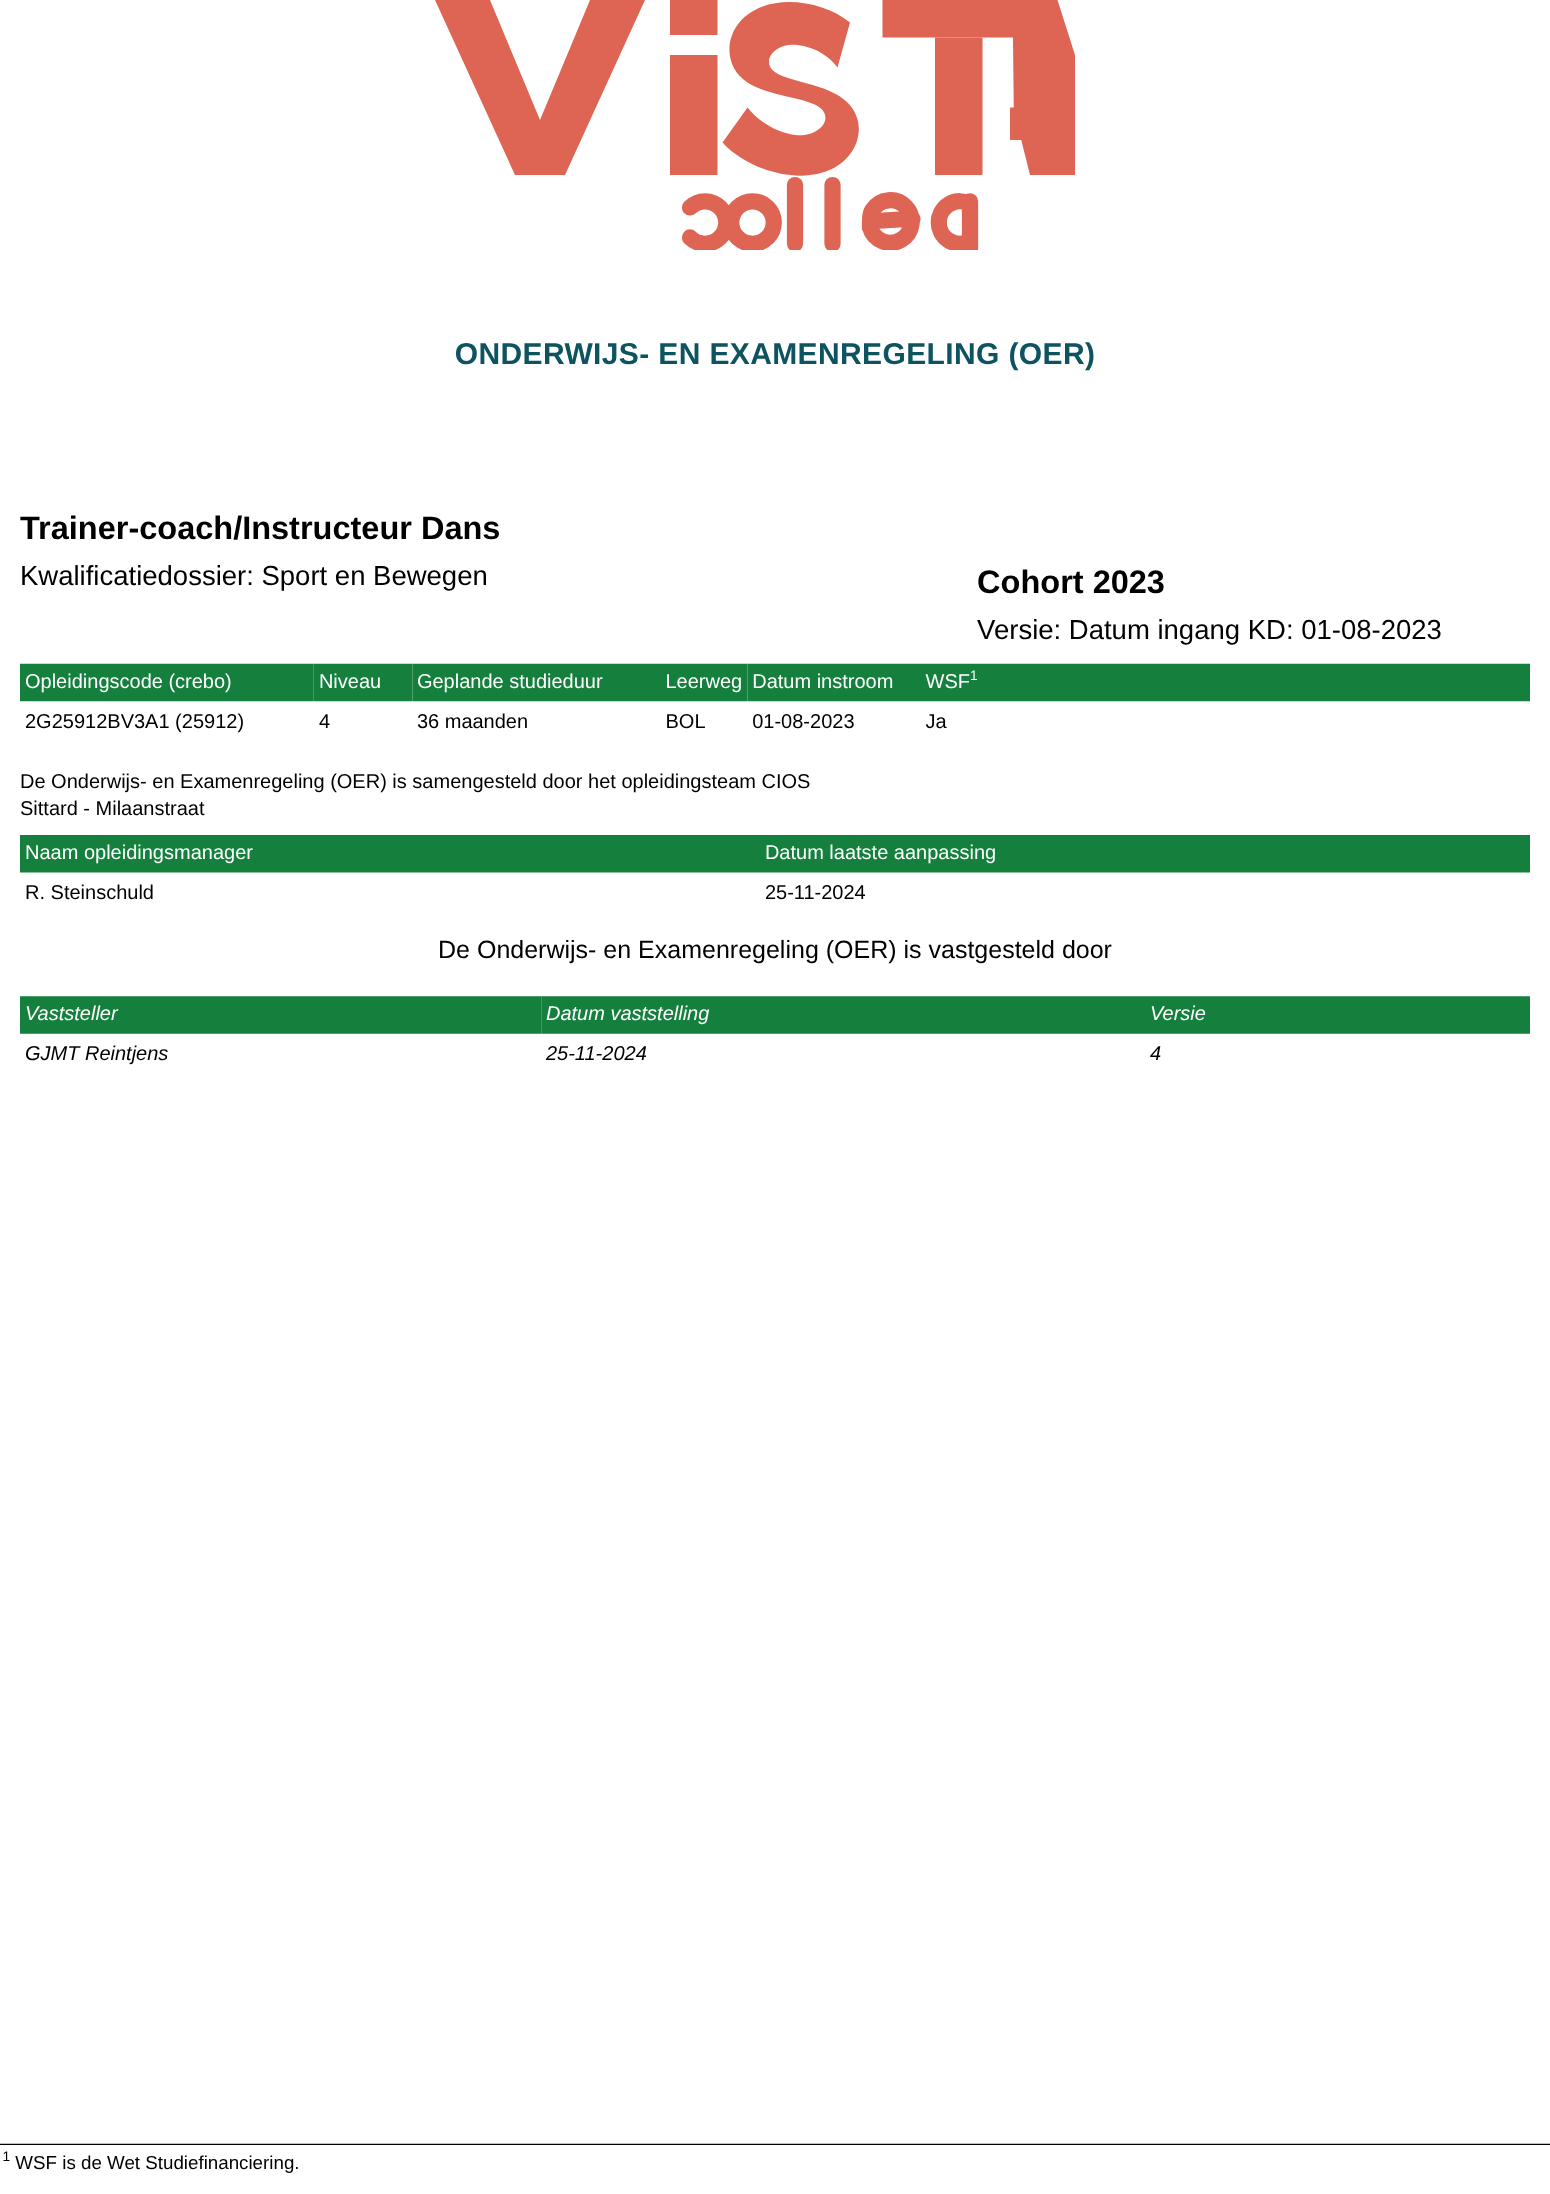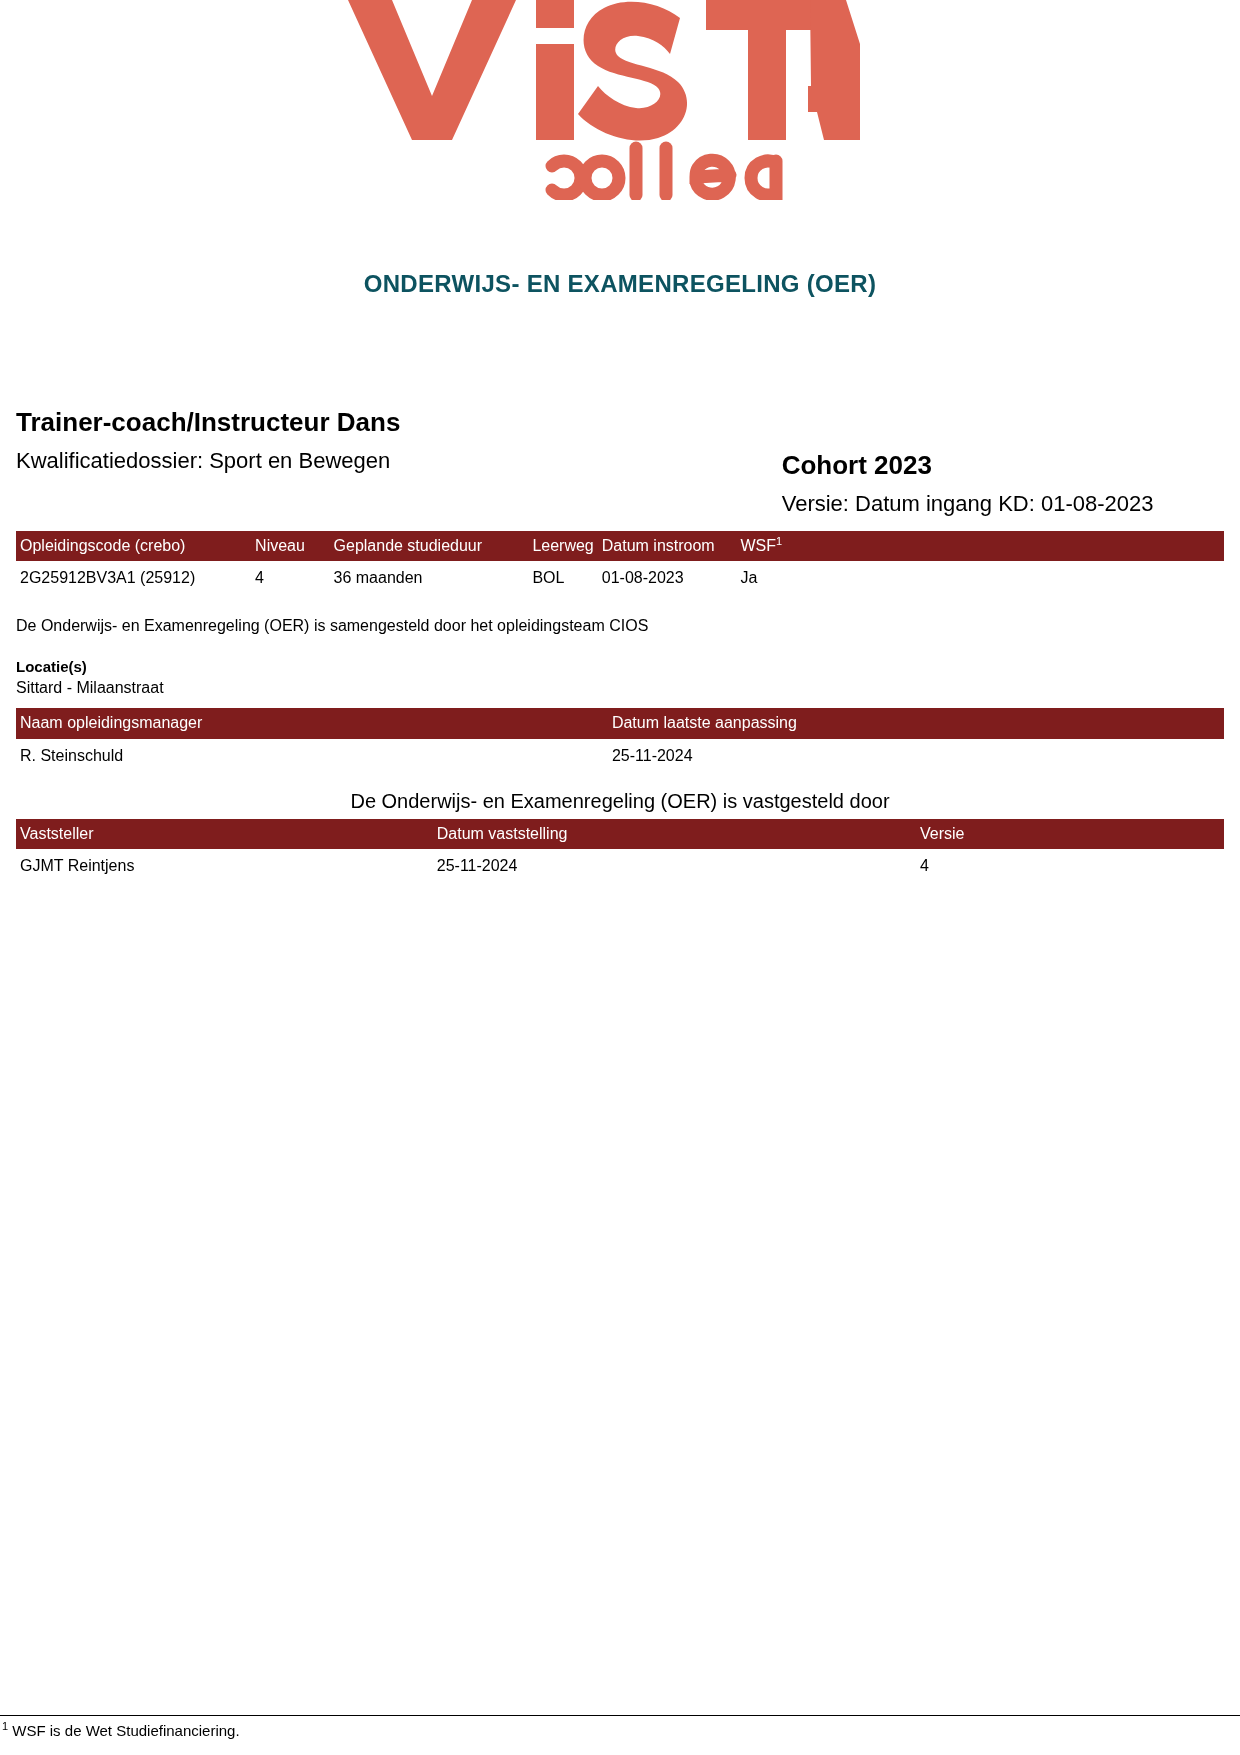--- a/index.html
+++ b/index.html
@@ -80,36 +80,36 @@
     line-height: 1.2;
   }
 
   
   table {
     border-collapse: collapse;
     width: 100%;
     font-size: 16px;
   }
   thead th {
-    background: #7f1d1d;
+    background: #15803d;
     color: #ffffff;
     font-weight: normal;
     text-align: left;
     padding: 5px 4px 6px 4px;
     vertical-align: top;
     line-height: 1.2;
   }
   tbody td {
     padding: 7px 4px 6px 4px;
     vertical-align: top;
     line-height: 1.2;
   }
   .table-1 { margin-top: 14px; }
   .table-2 { margin-top: 10px; }
-  .table-3 { margin-top: 5px; }
+  .table-3 { margin-top: 24px; font-style: italic; }
 
   sup {
     font-size: 11px;
     vertical-align: super;
     line-height: 0;
   }
 
   .para {
     font-size: 16px;
     margin-top: 22px;
@@ -257,21 +257,20 @@
         <td>36 maanden</td>
         <td>BOL</td>
         <td>01-08-2023</td>
         <td>Ja</td>
       </tr>
     </tbody>
   </table>
 
   <div class="para">De Onderwijs- en Examenregeling (OER) is samengesteld door het opleidingsteam CIOS</div>
 
-  <div class="loc-label">Locatie(s)</div>
   <div class="loc-value">Sittard - Milaanstraat</div>
 
   <table class="table-2">
     <colgroup>
       <col style="width:49%">
       <col style="width:51%">
     </colgroup>
     <thead>
       <tr>
         <th>Naam opleidingsmanager</th>

